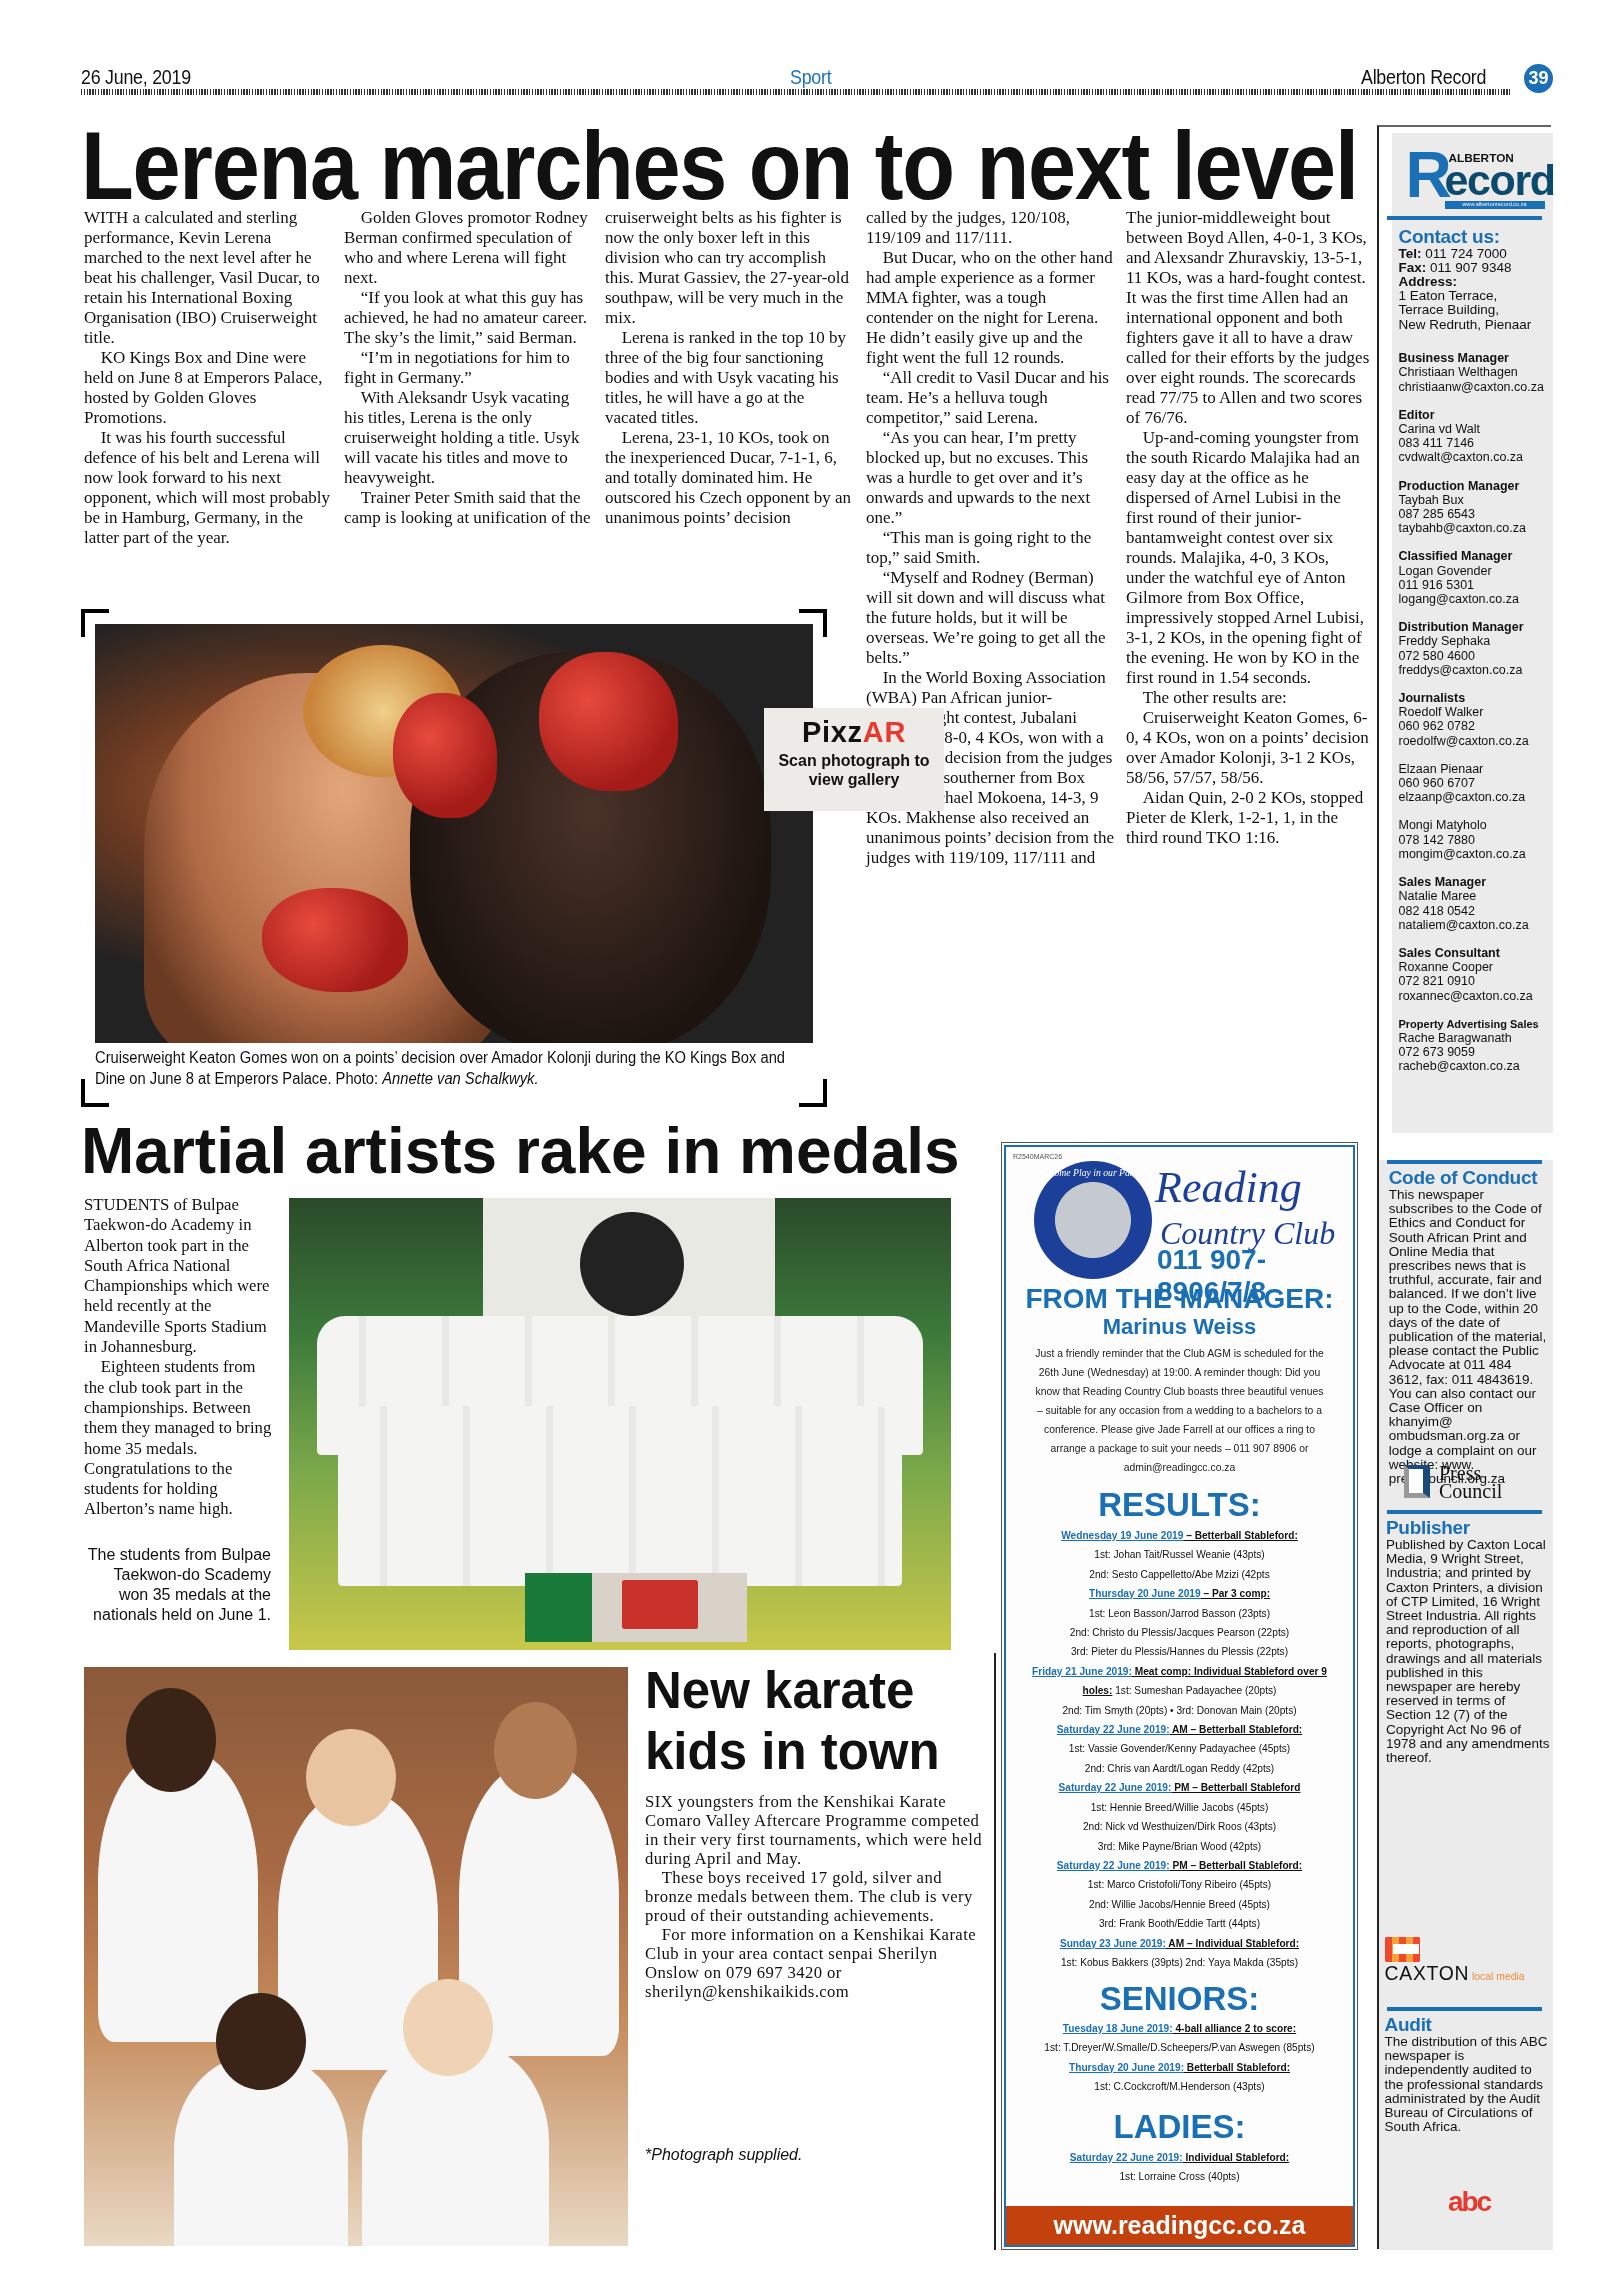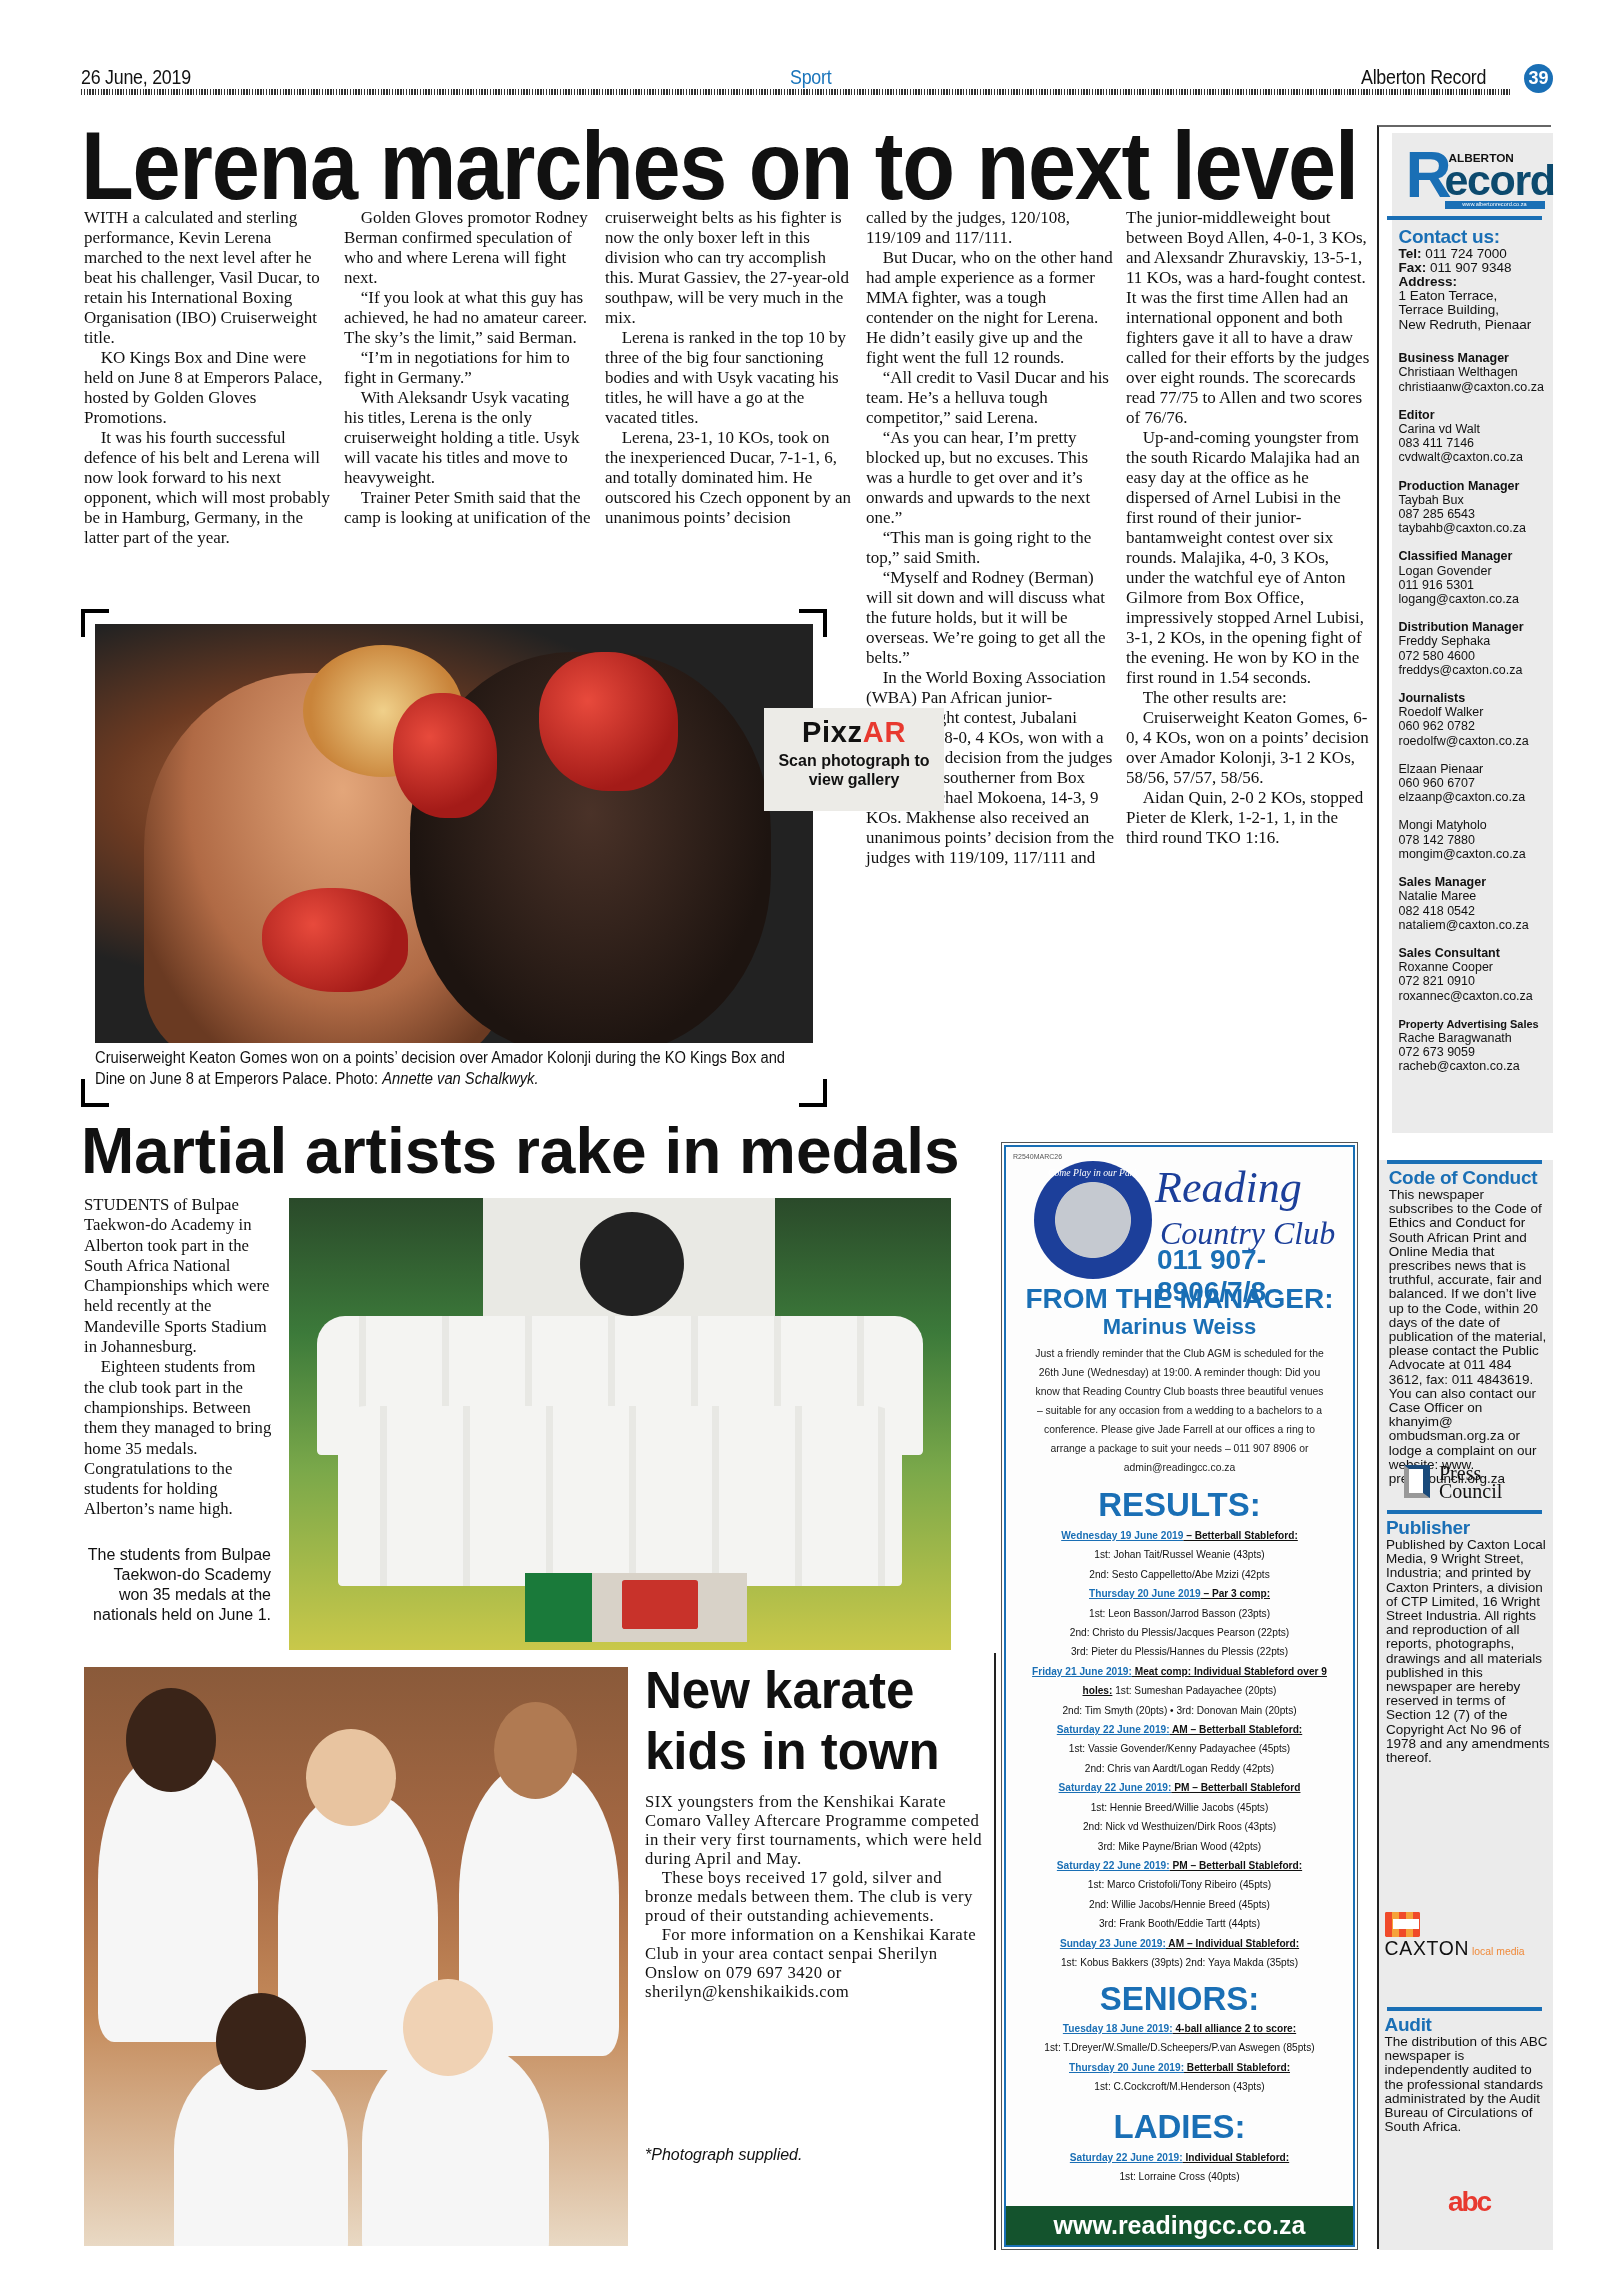--- a/index.html
+++ b/index.html
@@ -89,21 +89,21 @@
   .ad-crest span { position: absolute; width: 100%; top: 5.6px; text-align: center; color: #fff; font-size: 9.7px; font-style: italic; }
   .ad-title1 { position: absolute; left: 149px; top: 19.4px; font-family: "Liberation Serif", serif; font-style: italic; font-size: 44px; color: #1c3f9a; line-height: 1; }
   .ad-title2 { position: absolute; left: 154px; top: 62px; font-family: "Liberation Serif", serif; font-style: italic; font-size: 32px; color: #1c3f9a; line-height: 1; margin-top: 8px; }
   .ad-phone { position: absolute; left: 151px; top: 97px; font-family: "Liberation Sans", sans-serif; font-weight: bold; font-size: 28px; color: #1a6fb5; }
   .ad-center { position: absolute; left: 0; width: 100%; text-align: center; }
   .ad-h { font-family: "Liberation Sans", sans-serif; font-weight: bold; color: #1a6fb5; }
   .ad-body { font-family: "Liberation Sans", sans-serif; font-size: 11.8px; line-height: 19px; color: #222; transform: scaleX(0.88); }
   .ad-res { font-family: "Liberation Sans", sans-serif; font-size: 11.8px; line-height: 19.4px; transform: scaleX(0.86); }
   .ad-res .d { color: #1a6fb5; font-weight: bold; text-decoration: underline; }
   .ad-res .t { font-weight: bold; text-decoration: underline; }
-  .ad-footer { position: absolute; left: 0; bottom: 0; width: 100%; height: 39px; background: #14532d; color: #fff; font-family: "Liberation Sans", sans-serif; font-weight: bold; font-size: 25px; text-align: center; line-height: 39px; }
+  .ad-footer { position: absolute; left: 0; bottom: 0; width: 100%; height: 39px; background: #c2410c; color: #fff; font-family: "Liberation Sans", sans-serif; font-weight: bold; font-size: 25px; text-align: center; line-height: 39px; }
 
   
   .sidebar { left: 1377px; top: 125px; width: 174px; height: 2124px; border-left: 2.1px solid #222; border-top: 2.8px solid #666; }
   .sb-inner { position: absolute; left: 12.5px; top: 5.6px; width: 161px; height: 1000px; background: #ebebeb; }
   .sb-inner2 { position: absolute; left: 0; top: 1033px; width: 174px; height: 1090px; background: #ebebeb; }
   .sb-logo { position: absolute; left: 14px; top: 14px; width: 139px; height: 62px; }
   .sb-logo .R { position: absolute; left: 0; top: 0; font-family: "Liberation Sans", sans-serif; font-weight: bold; font-size: 64px; line-height: 0.9; color: #1a6fb5; }
   .sb-logo .alb { position: absolute; left: 43px; top: 4.2px; font-family: "Liberation Sans", sans-serif; font-weight: bold; font-size: 11.8px; color: #111; }
   .sb-logo .ecord { position: absolute; left: 39px; top: 12.5px; font-family: "Liberation Sans", sans-serif; font-weight: bold; font-size: 43px; line-height: 1; color: #0c4a6e; letter-spacing: -1.4px; }
   .sb-logo .url { position: absolute; left: 39px; top: 54px; width: 100px; height: 8.3px; background: #1a6fb5; color: #fff; font-size: 5.6px; text-align: center; font-family: "Liberation Sans", sans-serif; }
@@ -380,21 +380,21 @@
       <div class="t">
           <div>Press</div>
           <div>Council</div>
         </div>
     </div>
     <div class="sb-bar" style="top:350px;"></div>
     <div class="sb" style="position:absolute;left:7px;top:357px;width:164px;">
       <div class="sb-h">Publisher</div>
       <div>Published by Caxton Local Media, 9 Wright Street, Industria; and printed by Caxton Printers, a division of CTP Limited, 16 Wright Street Industria. All rights and reproduction of all reports, photographs, drawings and all materials published in this newspaper are hereby reserved in terms of Section 12 (7) of the Copyright Act No 96 of 1978 and any amendments thereof.</div>
     </div>
-    <div class="caxton" style="top:752px;text-align:right;">
+    <div class="caxton" style="top:777px;text-align:right;">
       <div class="cube"></div>
       <span class="name">CAXTON</span>
       <span class="local">local media</span>
     </div>
     <div class="sb-bar" style="top:847px;"></div>
     <div class="sb" style="position:absolute;left:5.6px;top:854px;width:167px;">
       <div class="sb-h">Audit</div>
       <div>The distribution of this ABC newspaper is independently audited to the professional standards administrated by the Audit Bureau of Circulations of South Africa.</div>
     </div>
     <div class="abc" style="top:1026px;">abc</div>

